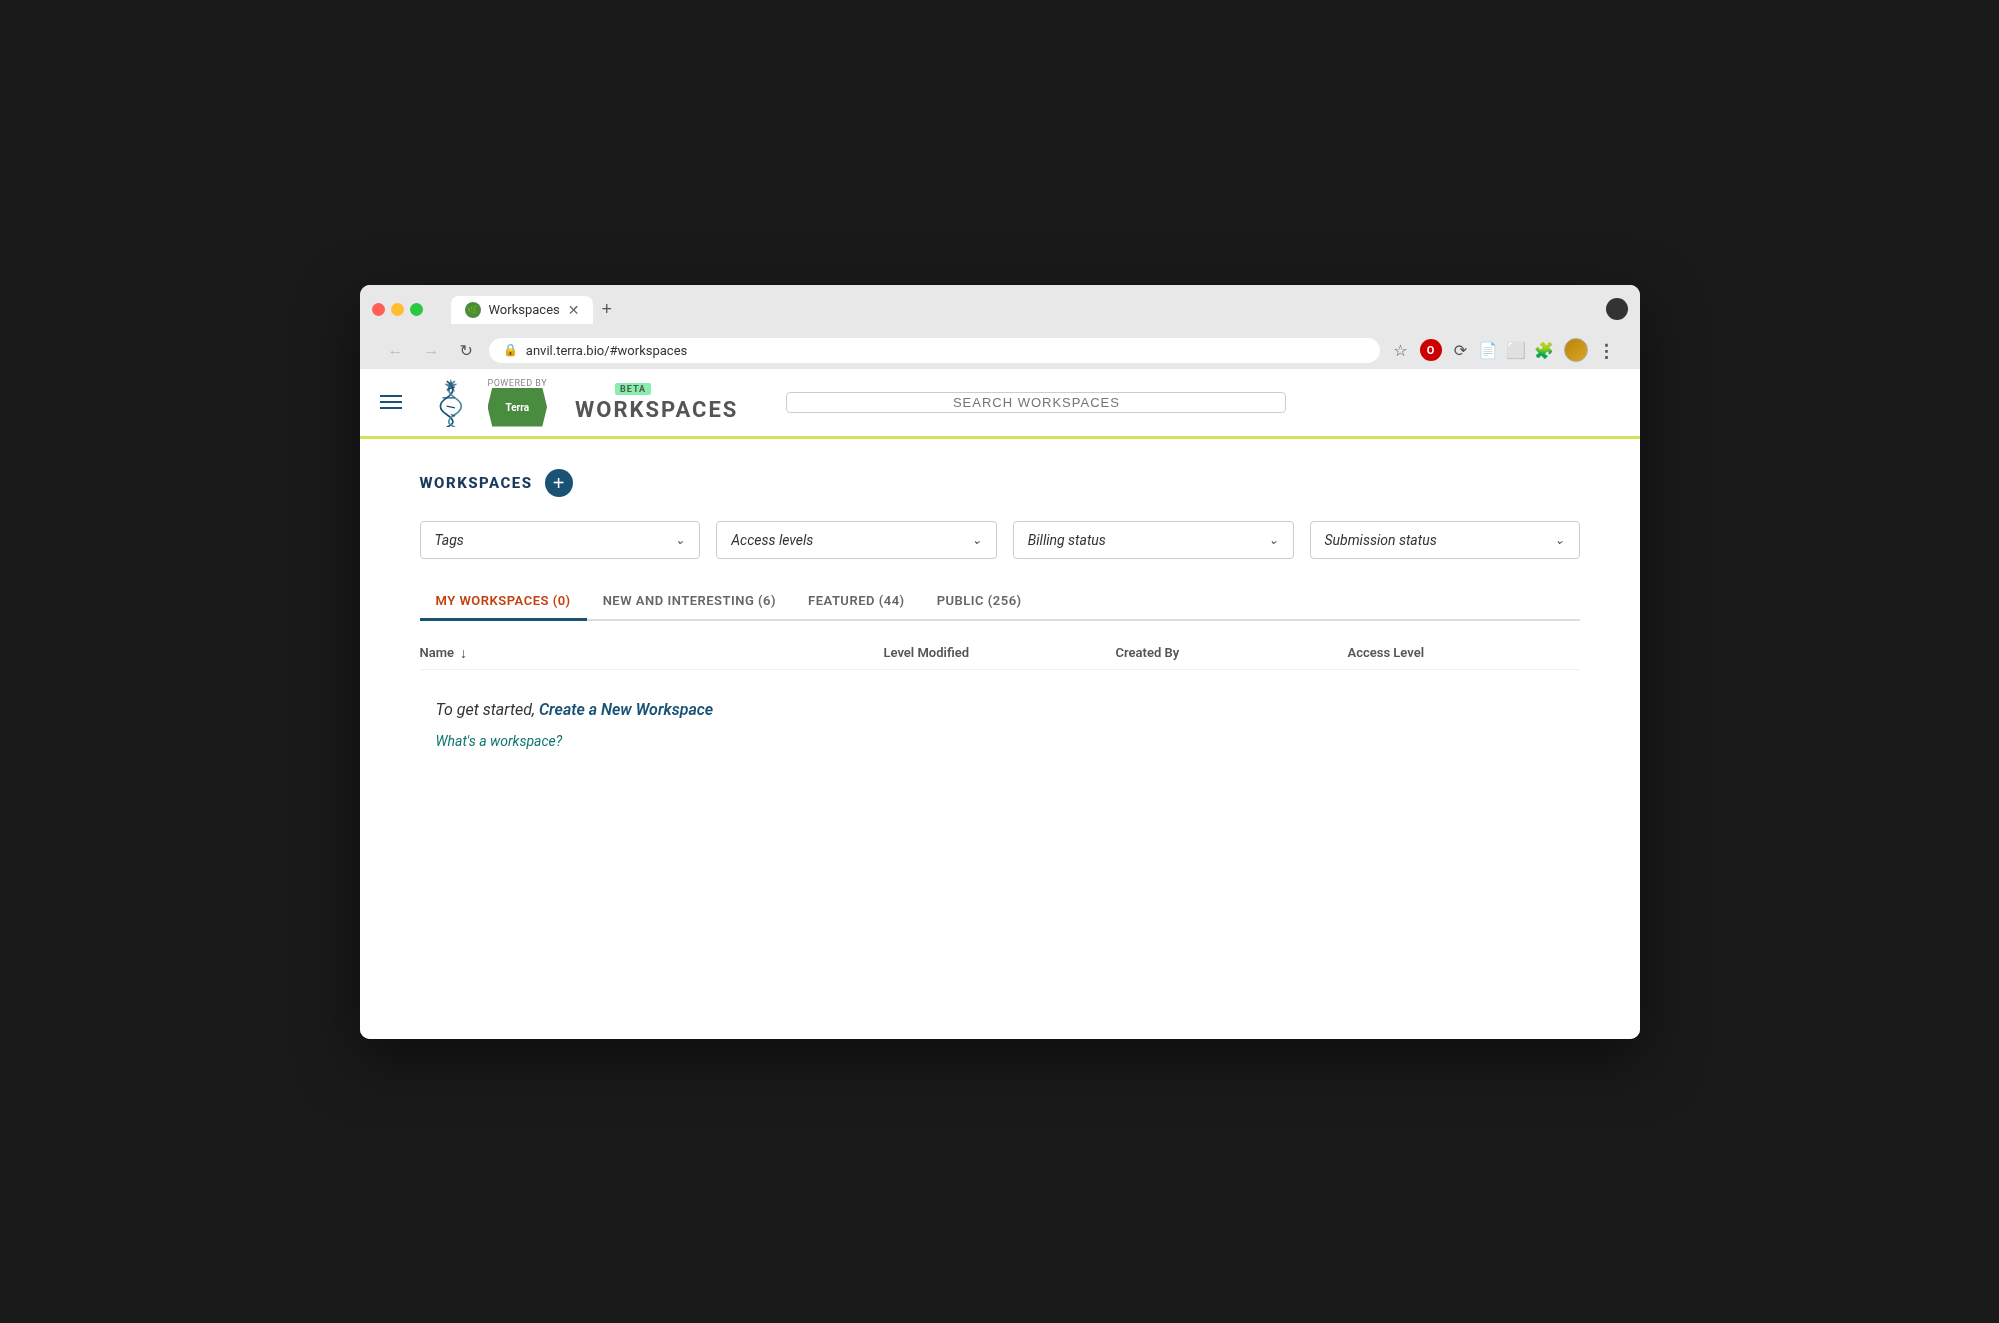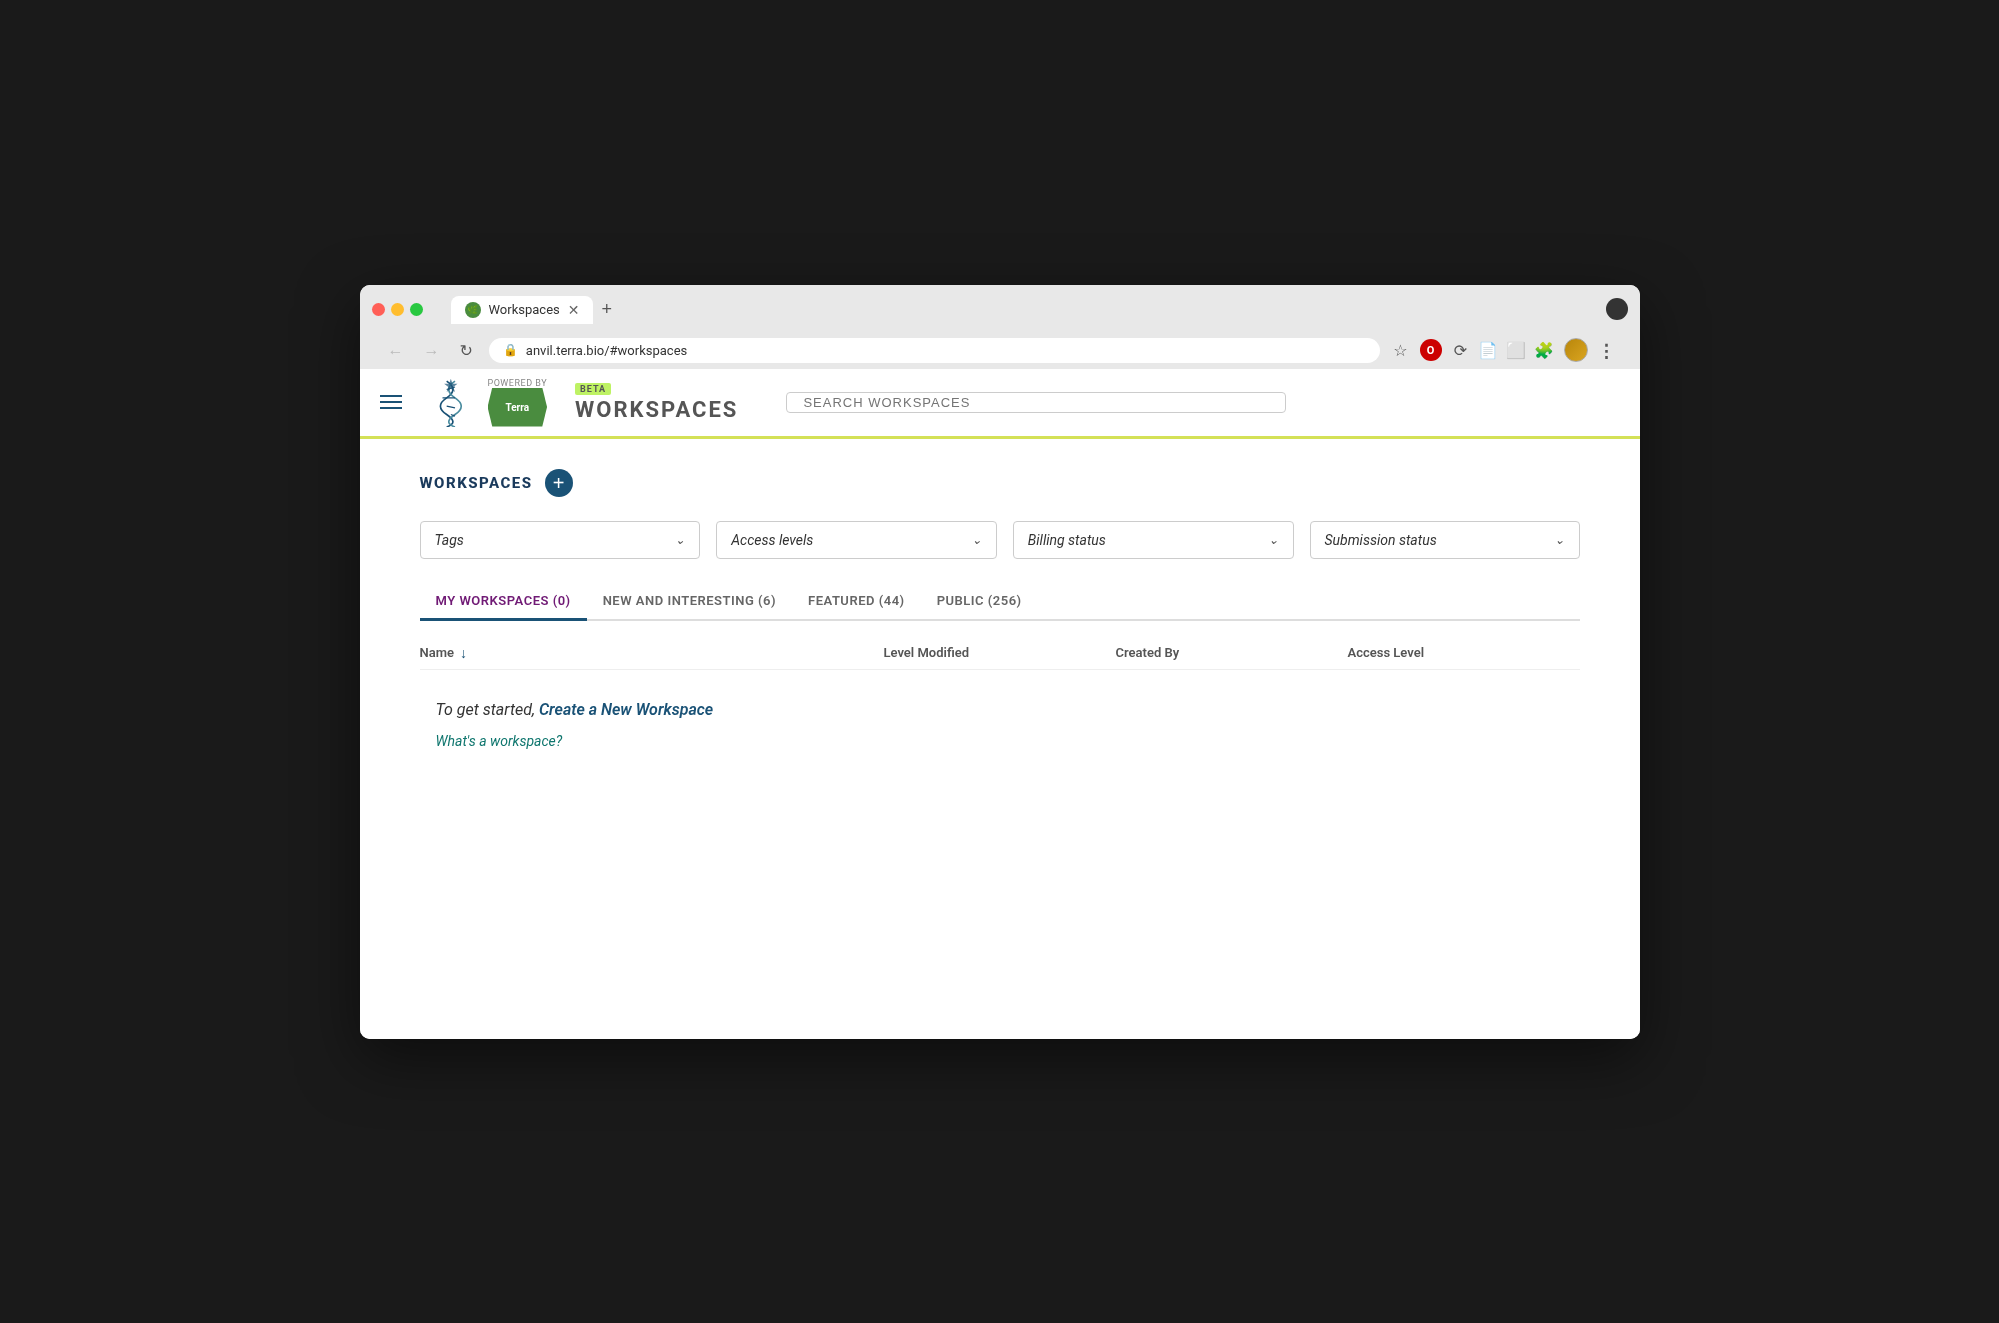--- a/index.html
+++ b/index.html
@@ -243,29 +243,30 @@
       align-items: flex-start;
       justify-content: center;
     }
 
     .workspaces-title-area {
       display: flex;
       flex-direction: column;
     }
 
     .beta-tag {
-      background: #bef264;
+      background: #86efac;
       color: #555;
       font-size: 9px;
       font-weight: bold;
       padding: 1px 5px;
       border-radius: 2px;
       letter-spacing: 1px;
       margin-bottom: 2px;
       align-self: flex-start;
+      margin-left: 40px;
     }
 
     .workspaces-label {
       font-size: 22px;
       font-weight: 700;
       color: #555;
       letter-spacing: 2px;
       text-transform: uppercase;
     }
 
@@ -277,20 +278,21 @@
 
     .search-input {
       width: 100%;
       border: 1px solid #ccc;
       border-radius: 4px;
       padding: 2px 16px;
       font-size: 13px;
       color: #aaa;
       letter-spacing: 1px;
       outline: none;
+      text-align: center;
     }
 
     
     .page-content {
       padding: 30px 60px;
       background: #fff;
       min-height: 600px;
     }
 
     .workspaces-heading {
@@ -366,21 +368,21 @@
       font-size: 13px;
       font-weight: 600;
       color: #666;
       cursor: pointer;
       border-bottom: 3px solid transparent;
       margin-bottom: -2px;
       letter-spacing: 0.5px;
     }
 
     .workspace-tab.active {
-      color: #701a75;
+      color: #c2410c;
       border-bottom: 3px solid #1a5276;
     }
 
     
     .workspace-table {
       width: 100%;
     }
 
     .table-header {
       display: flex;

